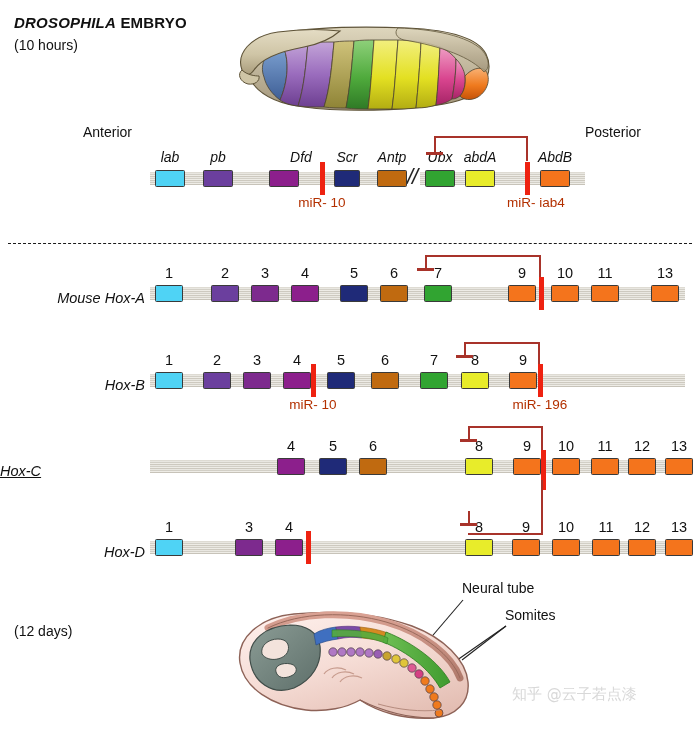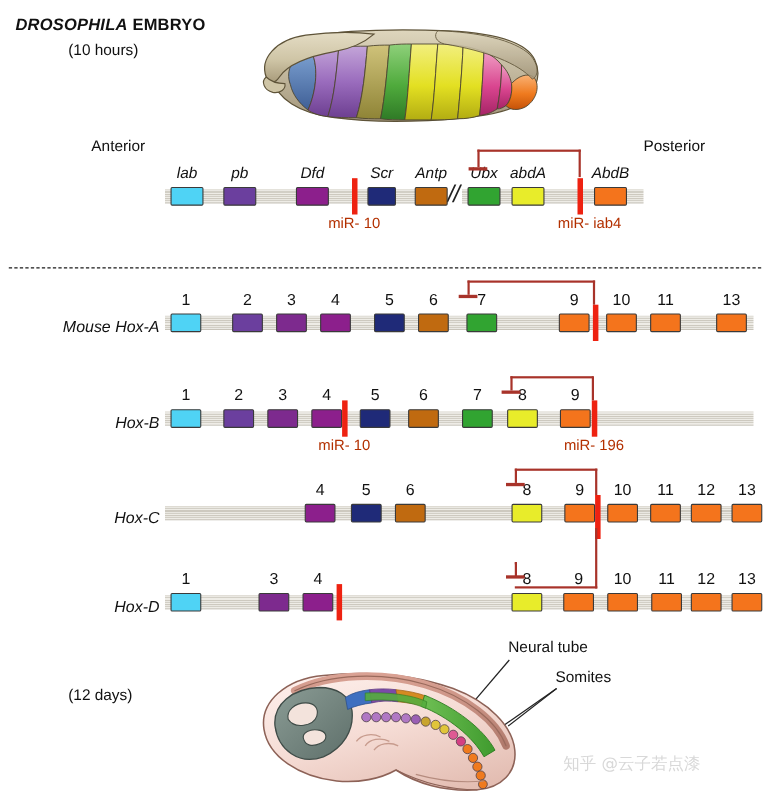--- a/index.html
+++ b/index.html
@@ -21,21 +21,20 @@
     font-size: 15px;
     font-weight: bold;
     letter-spacing: 0.2px;
     white-space: nowrap;
   }
   .section-title .sp { font-style: italic; }
   .section-sub {
     position: absolute;
     font-size: 14px;
     white-space: nowrap;
-    margin-left: 48px;
   }
 
   
   .pole-label {
     position: absolute;
     font-size: 14px;
     white-space: nowrap;
   }
 
   
@@ -248,21 +247,21 @@
 
     <div class="break-marks" style="left:412px;">//</div>
 
     <div class="gene" style="left:155px; width:30px; background:#4fd3f5;"></div>
     <div class="gene-name" style="left:170px;">lab</div>
 
     <div class="gene" style="left:203px; width:30px; background:#6b3f9e;"></div>
     <div class="gene-name" style="left:218px;">pb</div>
 
     <div class="gene" style="left:269px; width:30px; background:#8c1f8c;"></div>
-    <div class="gene-name" style="left:284px;font-style:italic;">Dfd</div>
+    <div class="gene-name" style="left:301px;font-style:italic;">Dfd</div>
 
     <div class="gene" style="left:334px; width:26px; background:#1f2a78;"></div>
     <div class="gene-name" style="left:347px;">Scr</div>
 
     <div class="gene" style="left:377px; width:30px; background:#c06a10;"></div>
     <div class="gene-name" style="left:392px;">Antp</div>
 
     <div class="gene" style="left:425px; width:30px; background:#31a431;"></div>
     <div class="gene-name" style="left:440px;">Ubx</div>
 
@@ -376,21 +375,21 @@
 
     <div class="inhib" style="left:0; top:0;">
       <div class="h" style="left:464px; top:-10px; width:75px;"></div>
       <div class="v-right" style="left:538px; top:-10px; height:22px;"></div>
       <div class="v-left" style="left:464px; top:-10px; height:13px;"></div>
       <div class="tbar" style="left:456px; top:3px;"></div>
     </div>
   </div>
 
   <div class="row" style="top:438px;">
-    <div class="row-label" style="left:0; width:145px; text-align:right;">Hox-C</div>
+    <div class="row-label" style="left:0; width:145px; text-align:left;text-decoration:underline;">Hox-C</div>
 
     <div class="chromosome" style="left:150px; width:535px;"></div>
 
     <div class="gene" style="left:277px; width:28px; background:#8c1f8c;"></div>
     <div class="gene-num" style="left:291px;">4</div>
 
     <div class="gene" style="left:319px; width:28px; background:#1f2a78;"></div>
     <div class="gene-num" style="left:333px;">5</div>
 
     <div class="gene" style="left:359px; width:28px; background:#c06a10;"></div>

